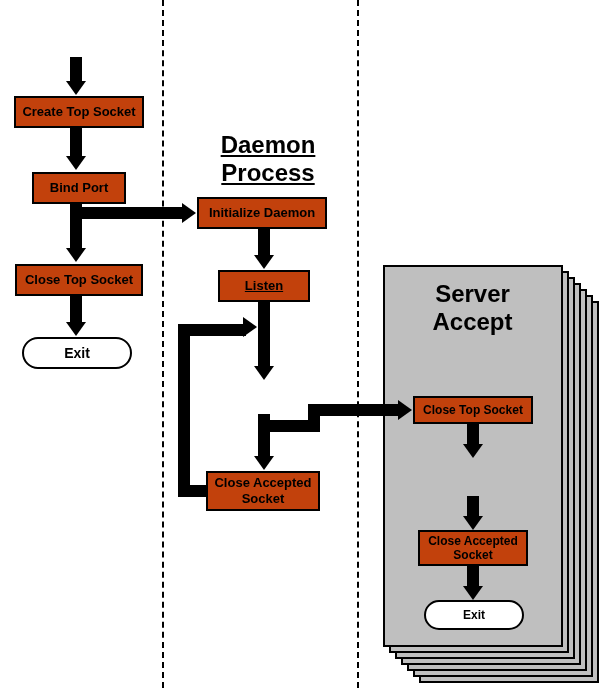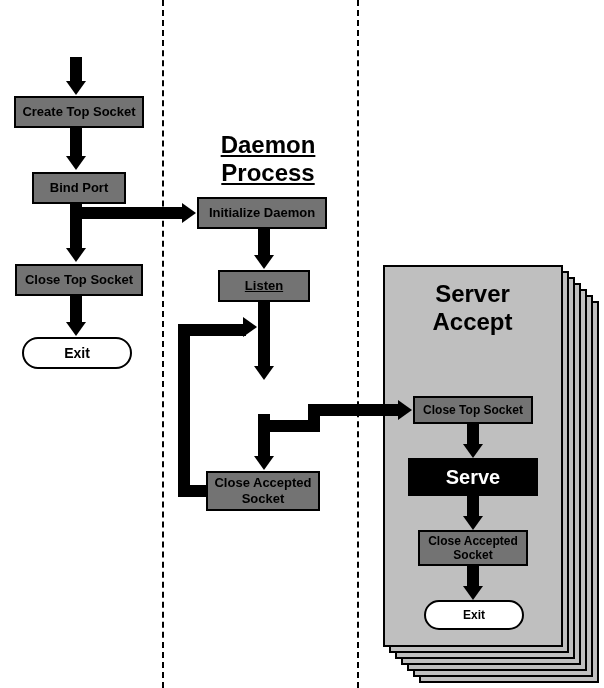--- a/index.html
+++ b/index.html
@@ -30,21 +30,21 @@
     display: flex;
     align-items: center;
     justify-content: center;
     font-weight: bold;
     font-size: 14px;
     box-sizing: border-box;
   }
   .process {
     position: absolute;
     border: 2px solid black;
-    background: #737373;
+    background: #c2410c;
     display: flex;
     align-items: center;
     justify-content: center;
     text-align: center;
     font-weight: bold;
     font-size: 13px;
     box-sizing: border-box;
     line-height: 1.2;
   }
   .process.black {
@@ -117,21 +117,20 @@
   <div class="process" style="left:14px; top:96px; width:130px; height:32px;">Create Top Socket</div>
   <div class="process" style="left:32px; top:172px; width:94px; height:32px;">Bind Port</div>
   <div class="process" style="left:15px; top:264px; width:128px; height:32px;">Close Top Socket</div>
   <div class="terminal" style="left:22px; top:337px; width:110px; height:32px;">Exit</div>
 
   <div class="process" style="left:197px; top:197px; width:130px; height:32px;">Initialize Daemon</div>
   <div class="process" style="left:218px; top:270px; width:92px; height:32px;text-decoration:underline;">Listen</div>
   <div class="process" style="left:206px; top:471px; width:114px; height:40px;">Close Accepted Socket</div>
 
   <div class="process small" style="left:413px; top:396px; width:120px; height:28px;">Close Top Socket</div>
-  <div class="process black" style="left:408px; top:458px; width:130px; height:38px;">Serve</div>
   <div class="process small" style="left:418px; top:530px; width:110px; height:36px;">Close Accepted Socket</div>
   <div class="terminal small" style="left:424px; top:600px; width:100px; height:30px;">Exit</div>
 
   <div class="arrow-v" style="left:70px; top:57px; width:12px; height:24px;"></div>
   <div class="arrow-head-down" style="left:66px; top:81px;"></div>
 
   <div class="arrow-v" style="left:70px; top:128px; width:12px; height:28px;"></div>
   <div class="arrow-head-down" style="left:66px; top:156px;"></div>
 
   <div class="arrow-v" style="left:70px; top:204px; width:12px; height:44px;"></div>

